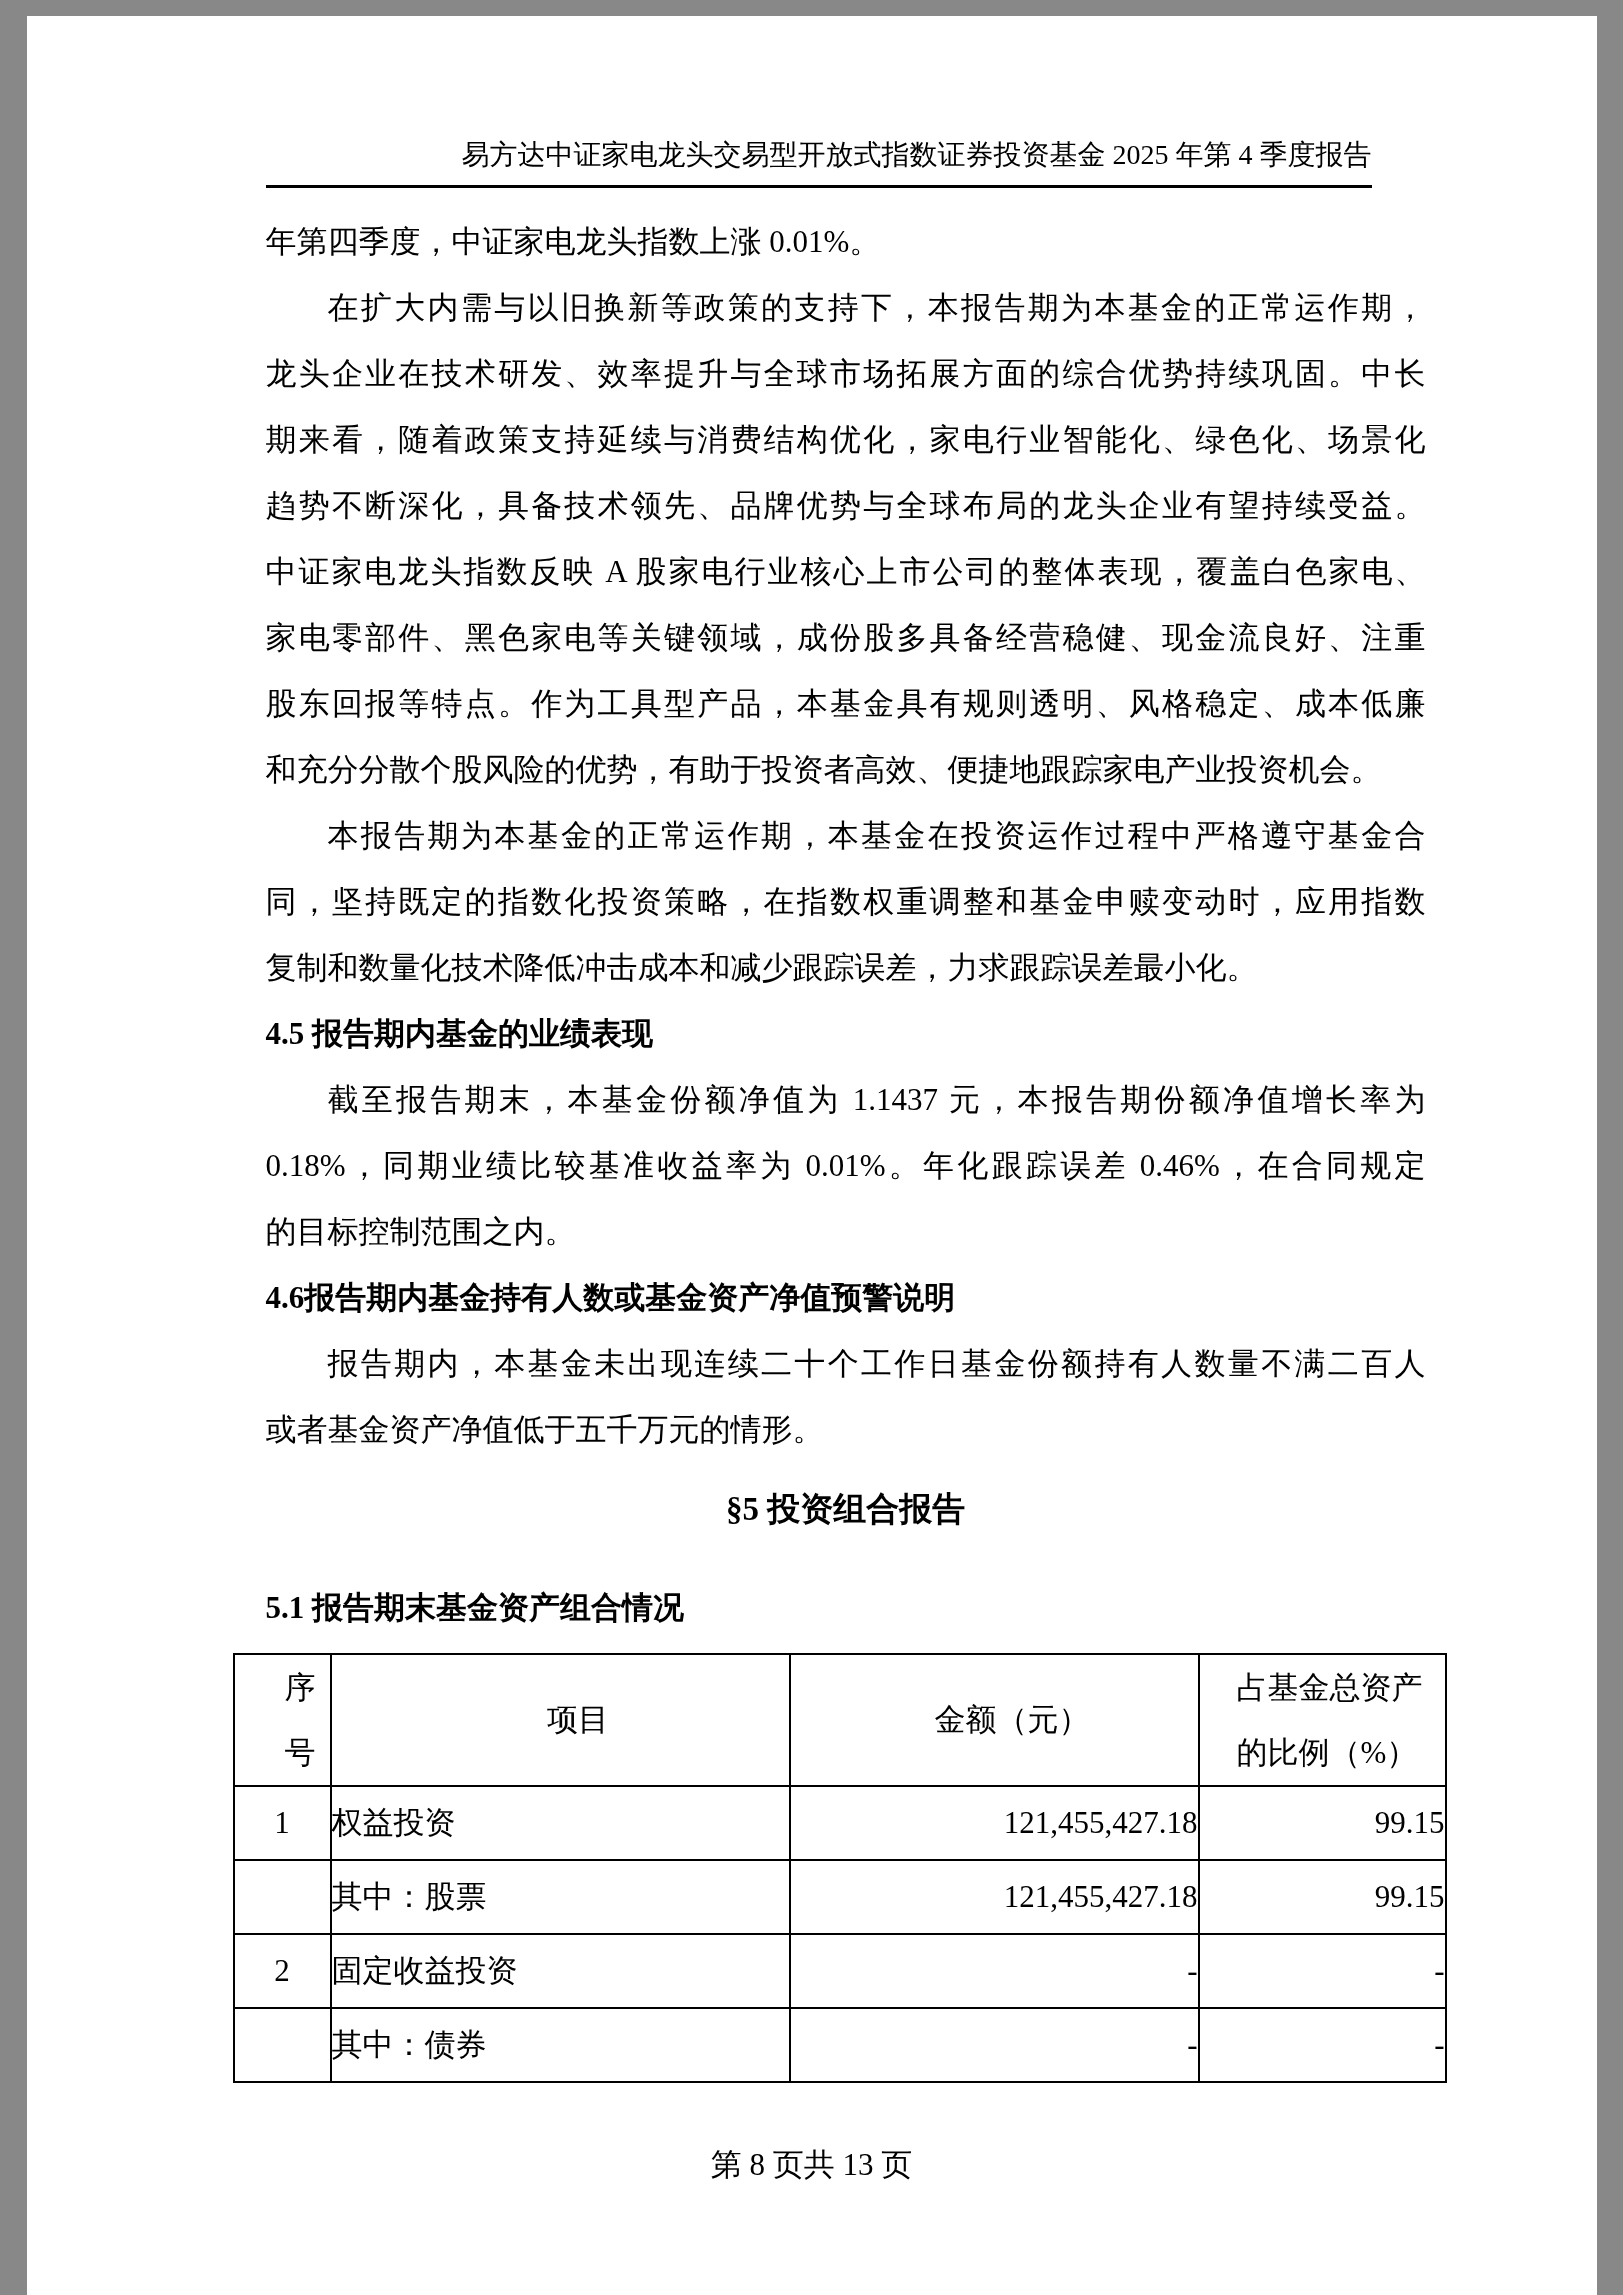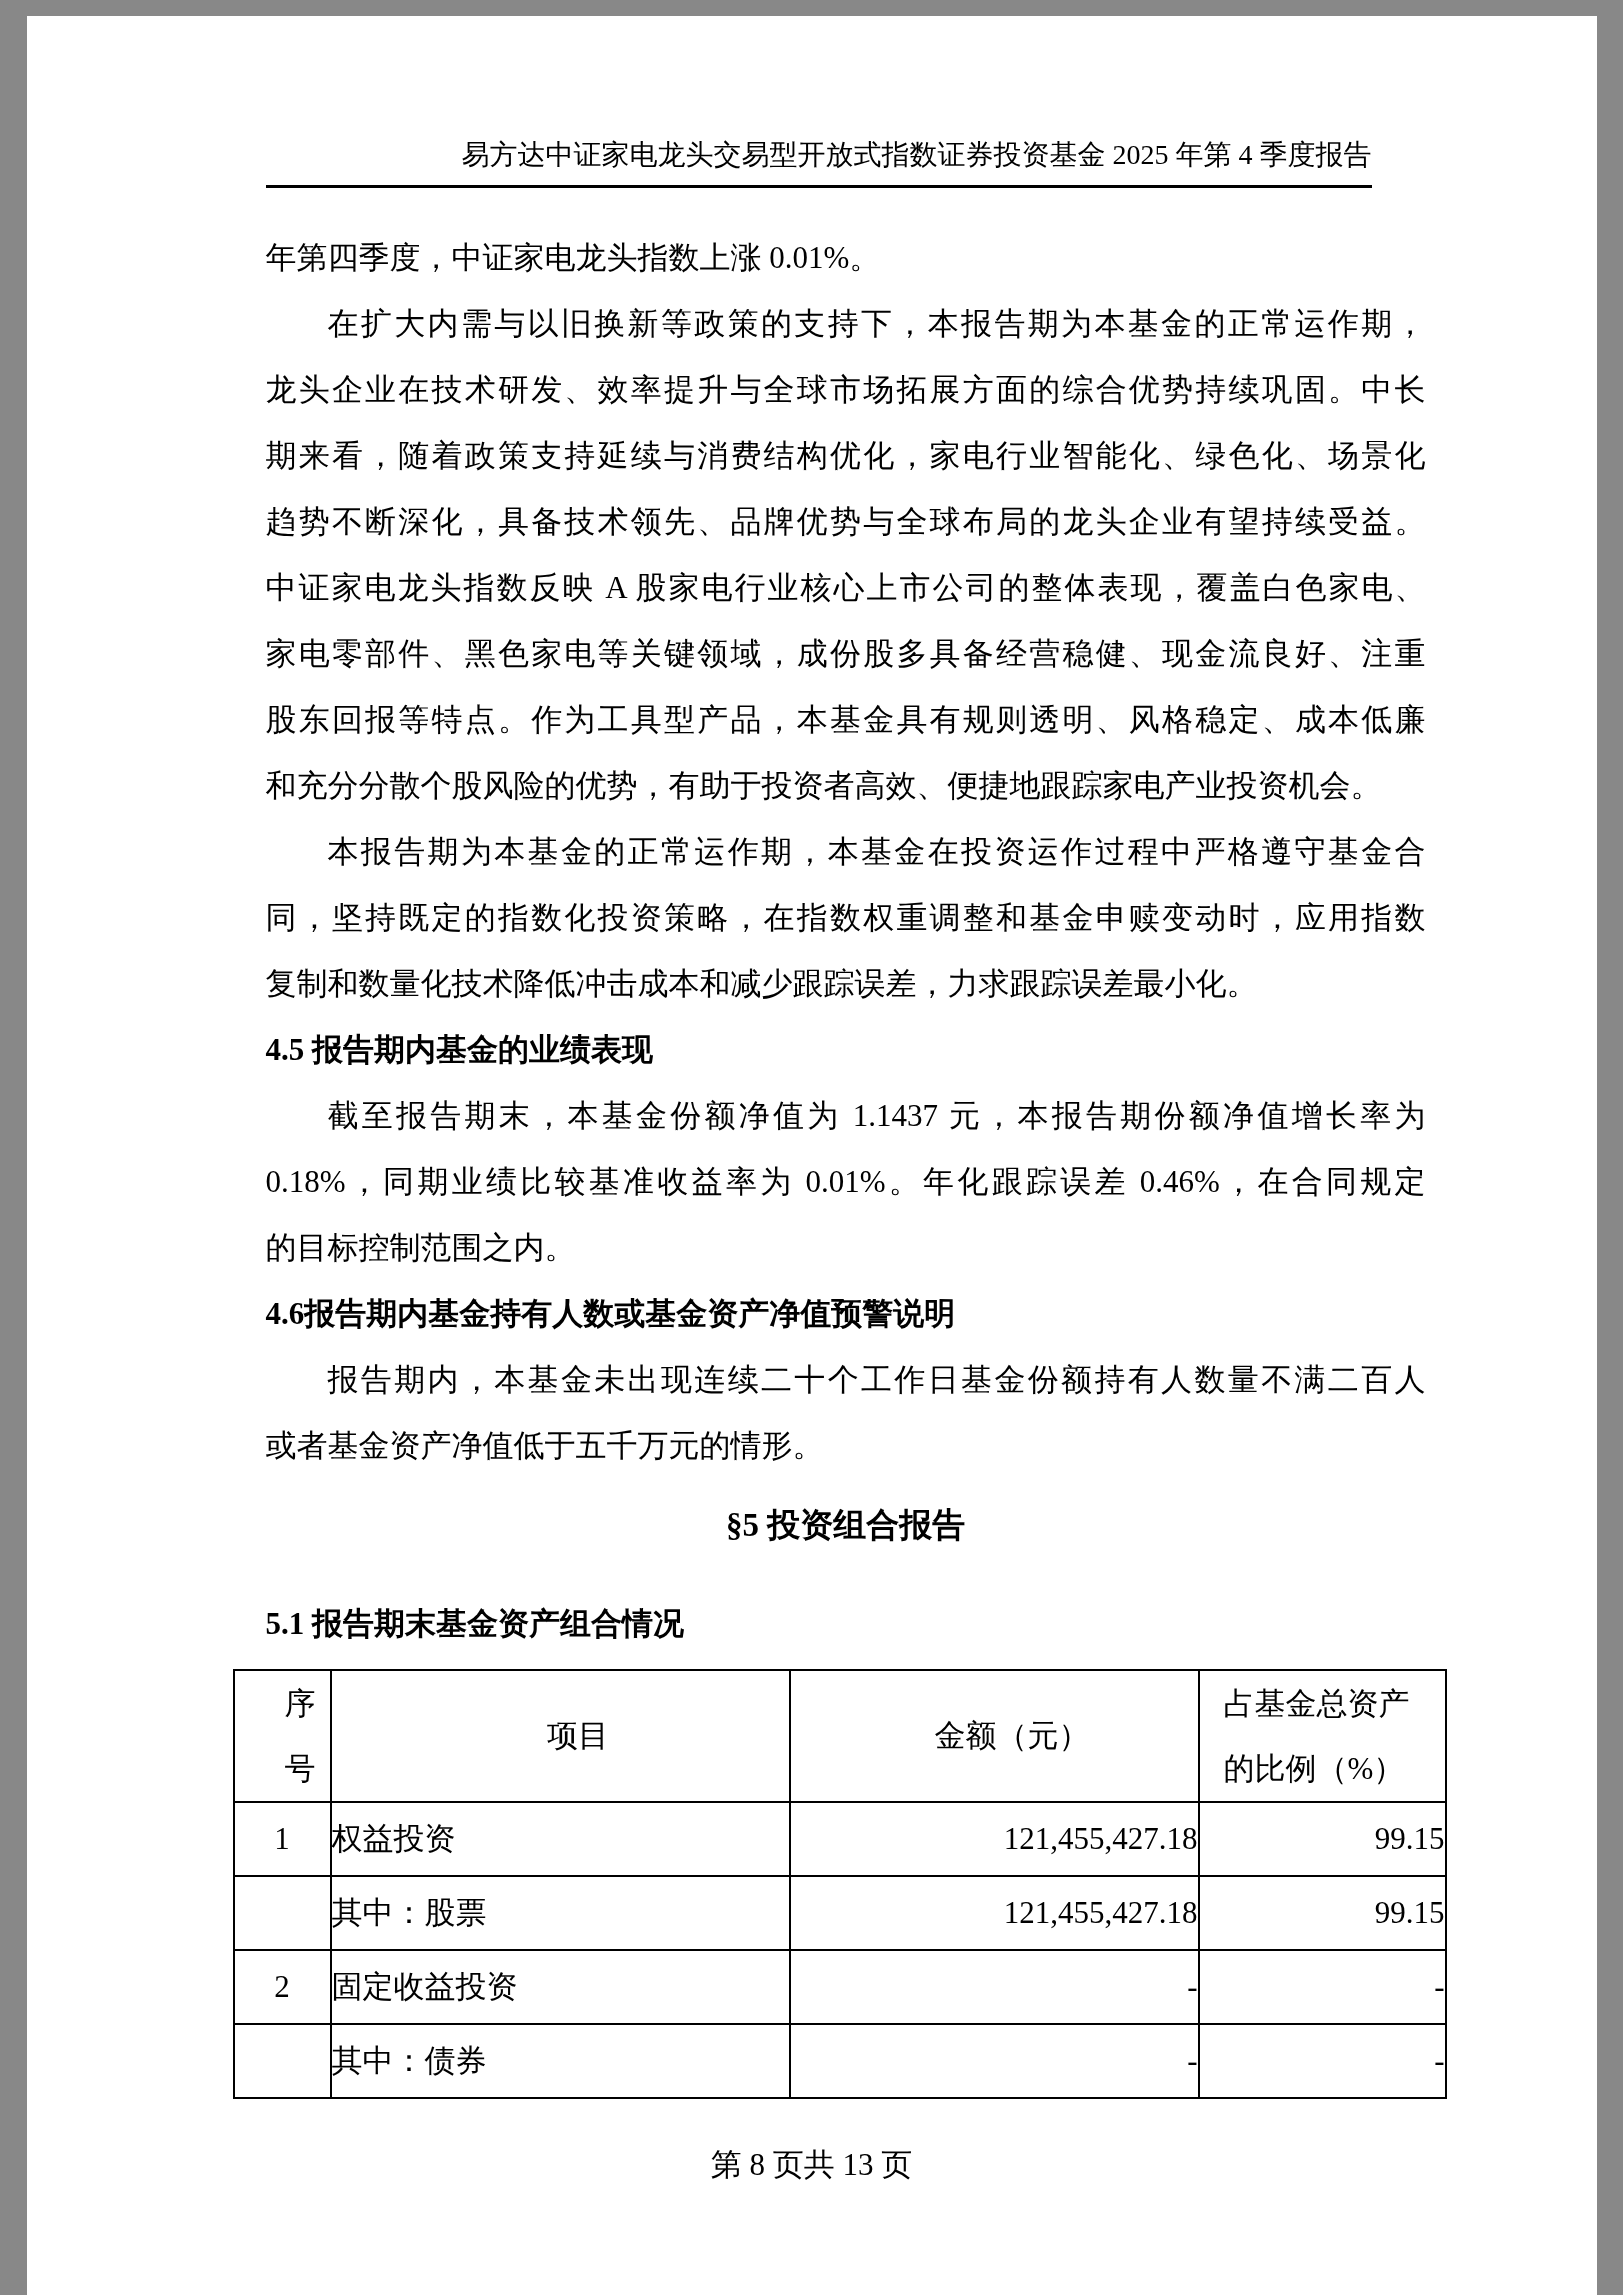--- a/index.html
+++ b/index.html
@@ -27,21 +27,21 @@
     position: absolute;
     left: 239px;
     right: 225px;
     top: 169px;
     height: 3.3px;
     background: #000000;
   }
   .content {
     position: absolute;
     left: 239px;
-    top: 209px;
+    top: 193px;
     width: 1160px;
     font-size: 31px;
   }
   .block { margin: 0; }
   .line {
     line-height: 66px;
     text-align: justify;
     text-align-last: justify;
   }
   .line.last { text-align-last: left; }
@@ -70,21 +70,21 @@
     border-left: 2px solid #000;
     border-right: 2px solid #000;
     border-top: 2.6px solid #000;
     border-bottom: 2.6px solid #000;
     vertical-align: middle;
     font-weight: normal;
     padding: 0;
     overflow: hidden;
   }
   tr.header-row th { height: 124px; text-align: center; padding-left: 36px; }
-  tr.header-row th.col-3 { text-align: left; padding-left: 24px; }
+  tr.header-row th.col-3 { text-align: left; padding-left: 37px; }
   tr.header-row .hline { line-height: 65px; }
   tr.data-row td { height: 72px; }
   td.col-0 { text-align: center; }
   td.col-1 { text-align: left; padding-left: 14.4px; }
   td.col-2 { text-align: right; padding-right: 17px; }
   td.col-3 { text-align: right; padding-right: 19.6px; }
   .page-footer {
     position: absolute;
     left: 0;
     width: 100%;

